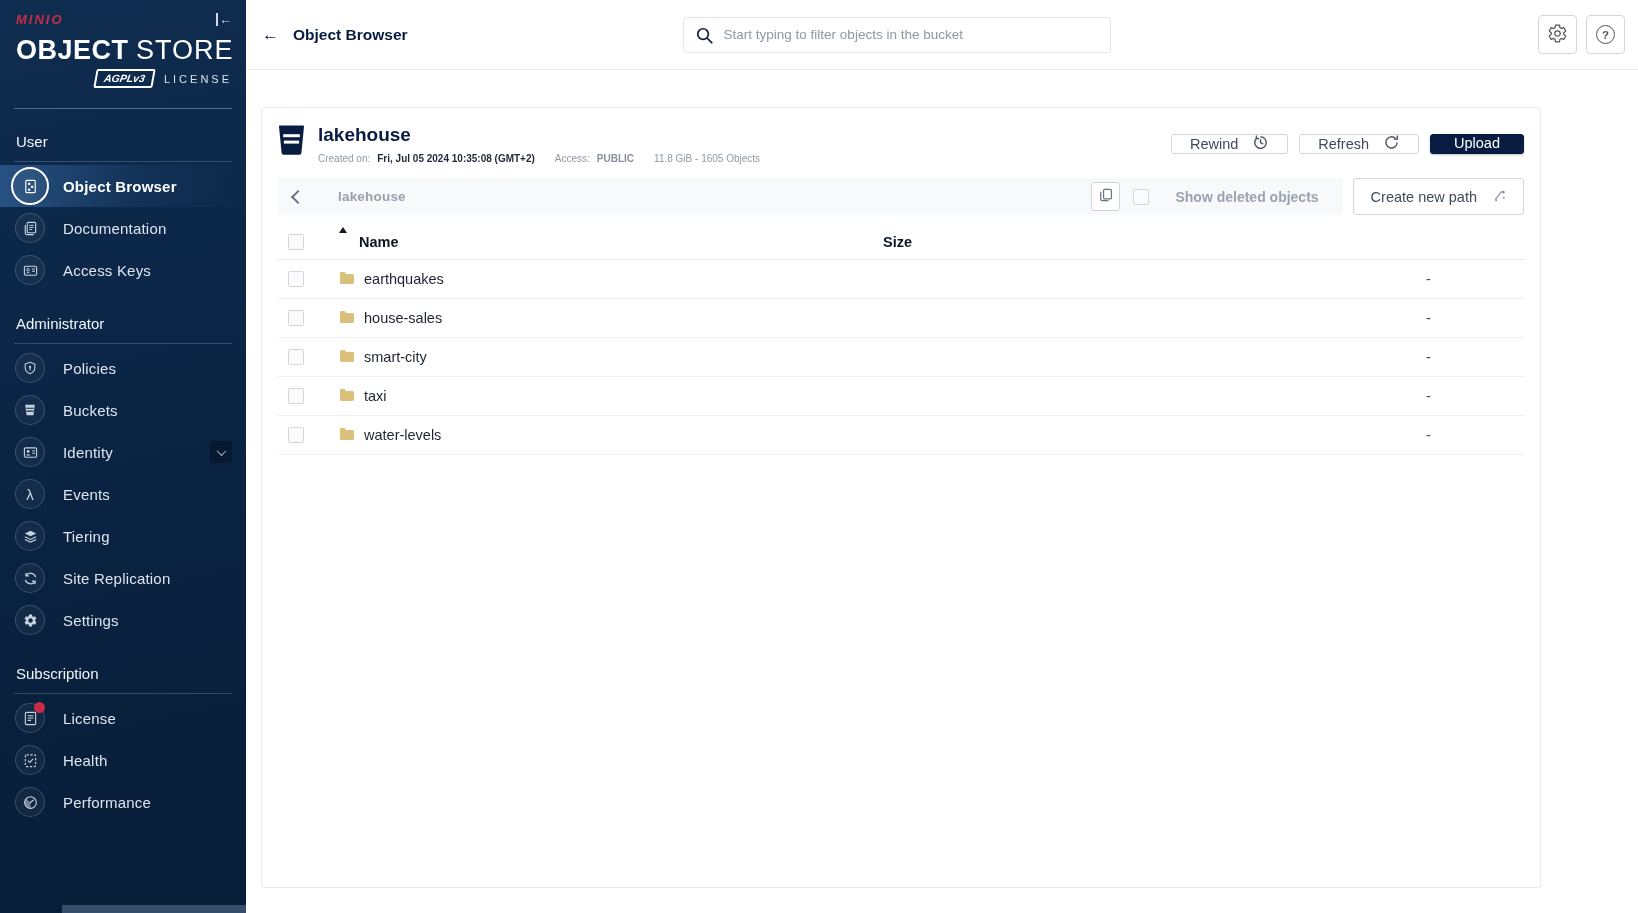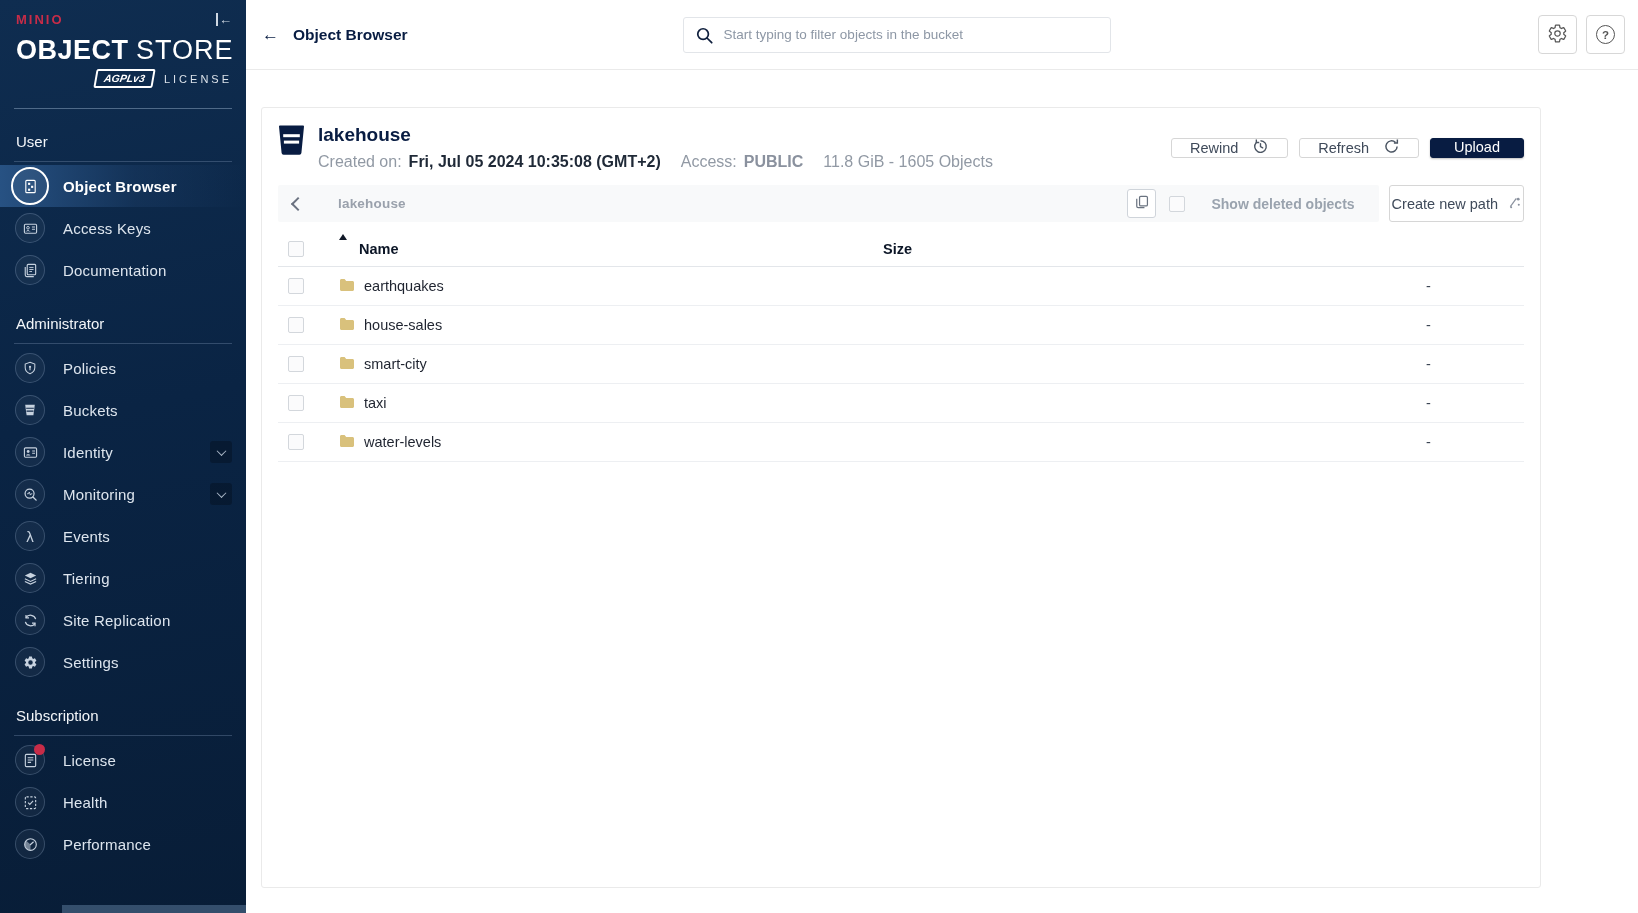--- a/index.html
+++ b/index.html
@@ -4,21 +4,21 @@
 <style>
   * { margin:0; padding:0; box-sizing:border-box; }
   html,body { width:1638px; height:913px; overflow:hidden; background:#fff;
     font-family:"Liberation Sans","DejaVu Sans",sans-serif; }
   .app { display:flex; width:1638px; height:913px; }
 
   
   .sidebar { width:246px; flex-shrink:0; position:relative; overflow:hidden;
     background:linear-gradient(168deg,#0f2d50 0%,#0a2444 45%,#081d37 100%); color:#dde5ee; }
   .logo { padding:12px 14px 14px 16px; }
-  .brand-row { display:flex; justify-content:space-between; align-items:flex-start; }
+  .brand-row { display:flex; justify-content:space-between; align-items:flex-start;font-style:italic; }
   .brand { color:#c72c48; font-weight:bold; font-size:13px; letter-spacing:2px; }
   .collapse { color:#cfd8e3; font-size:13px; border-left:2px solid #cfd8e3; padding-left:1px;
     line-height:1; cursor:pointer; margin-top:1px; }
   .product { font-size:27px; color:#fff; margin-top:8px; white-space:nowrap; }
   .product .b { font-weight:bold; letter-spacing:.5px; }
   .product .l { font-weight:200; letter-spacing:1px; }
   .license-row { display:flex; justify-content:flex-end; align-items:center; gap:10px; margin-top:3px; }
   .agpl { border:2px solid #fff; transform:skewX(-10deg); font-style:italic; font-weight:bold;
     font-size:10.5px; padding:1px 7px 2px; color:#fff; border-radius:2px; }
   .license-word { letter-spacing:3px; font-size:11px; color:#dbe2ea; }
@@ -64,21 +64,21 @@
   .help-circle { width:19px; height:19px; border:1.6px solid #555; border-radius:50%;
     display:flex; align-items:center; justify-content:center; font-size:11.5px; font-weight:bold; color:#555; }
 
   .content { flex:1; padding:37px 0 0 15px; }
   .panel { width:1280px; height:781px; border:1px solid #eaeaea; border-radius:3px;
     background:#fff; padding:16px; display:flex; flex-direction:column; }
 
   .panel-head { display:flex; justify-content:space-between; margin-bottom:14px; }
   .bucket-info { display:flex; gap:13px; }
   .bucket-title { font-size:19px; font-weight:bold; color:#081c42; margin-bottom:7px; }
-  .bucket-meta { font-size:16px; color:#9199a4; }
+  .bucket-meta { font-size:10px; color:#9199a4; }
   .bucket-meta .lbl { margin-right:7px; }
   .bucket-meta .strong-date { color:#1f2937; font-weight:bold; margin-right:20px; }
   .bucket-meta .public { color:#8a919e; font-weight:bold; margin-right:20px; }
   .head-buttons { display:flex; gap:11px; align-items:center; }
   .btn { height:20px; padding:0 18px; border:1px solid #d6d6d6; border-radius:3px; background:#fff;
     color:#3f4a5a; font-size:14.5px; display:inline-flex; align-items:center; gap:14px;
     cursor:pointer; font-family:inherit; white-space:nowrap; }
   .btn.primary { background:#081c42; color:#fff; border-color:#081c42; padding:0 23px;
     box-shadow:0 1px 2px rgba(0,0,0,.25);flex-direction:column; }
 
@@ -90,21 +90,21 @@
   .chev-left { width:10px; height:10px; border-left:2px solid #6b7280; border-bottom:2px solid #6b7280;
     transform:rotate(45deg); }
   .path-text { flex:1; color:#9aa1ac; font-weight:bold; font-size:13.5px; padding-left:20px;
     letter-spacing:.2px; }
   .copy-btn { width:29px; height:29px; border:1px solid #cfd4da; background:#fff; border-radius:3px;
     display:flex; align-items:center; justify-content:center; cursor:pointer; margin-right:13px; flex-shrink:0; }
   .toggle-wrap { display:flex; align-items:center; margin-right:24px; cursor:pointer; }
   .checkbox { width:16px; height:16px; border:1px solid #d3d7dc; background:#fbfbfc; border-radius:2px;
     flex-shrink:0; cursor:pointer; }
   .toggle-label { color:#9aa3ae; font-weight:bold; font-size:14px; margin-left:26px; white-space:nowrap; }
-  .create-btn { height:37px; margin-left:10px; padding:0 2px; gap:10px; }
+  .create-btn { height:37px; margin-left:10px; padding:0 17px; gap:16px; }
 
   .tbl-header { display:grid; grid-template-columns:58px 547px 543px auto; align-items:center;
     height:36px; border-bottom:1px solid #e3e6ea; font-weight:bold; font-size:14.5px; color:#0b1526; }
   .hdr-check { margin-left:10px; }
   .name-h { display:flex; gap:12px; padding-left:3px; cursor:pointer; }
   .sort-asc { width:0; height:0; border-left:4.5px solid transparent; border-right:4.5px solid transparent;
     border-bottom:6px solid #101827; margin-top:-7px; }
   .row { display:grid; grid-template-columns:58px 547px 543px auto; align-items:center; height:39px;
     border-bottom:1px solid #edeff2; font-size:14.5px; color:#1f2430; cursor:pointer; }
   .row-check { margin-left:10px; }
@@ -140,38 +140,38 @@
             <rect x="5.4" y="4" width="2.3" height="2.3" fill="currentColor"></rect>
             <rect x="8.6" y="7.2" width="2.3" height="2.3" fill="currentColor"></rect>
             <rect x="5.4" y="10.3" width="2.3" height="2.3" fill="currentColor"></rect>
           </svg>
       </span>
       <span class="nav-label">Object Browser</span>
     </div>
     <div class="nav-item">
       <span class="icon-circle">
         <svg width="15" height="15" viewBox="0 0 16 16">
+            <rect x="4.5" y="1.5" width="9" height="11" rx="1" fill="none" stroke="currentColor" stroke-width="1.2"></rect>
+            <path d="M11.5 14.5H4A1.6 1.6 0 012.4 12.9V4.2" fill="none" stroke="currentColor" stroke-width="1.2"></path>
+            <path d="M6.7 4.7h4.5M6.7 6.9h4.5M6.7 9.1h2.9" stroke="currentColor" stroke-width="1"></path>
+          </svg>
+      </span>
+      <span class="nav-label">Documentation</span>
+    </div>
+    <div class="nav-item">
+      <span class="icon-circle">
+        <svg width="15" height="15" viewBox="0 0 16 16">
             <rect x="1.5" y="3.5" width="13" height="9.5" rx="1.2" fill="none" stroke="currentColor" stroke-width="1.2"></rect>
             <circle cx="5.3" cy="7.2" r="1.4" fill="none" stroke="currentColor" stroke-width="1"></circle>
             <path d="M3.4 11.2c.4-1.3 3.4-1.3 3.8 0" fill="none" stroke="currentColor" stroke-width="1"></path>
             <path d="M9.5 6.4h3.3M9.5 8.9h3.3" stroke="currentColor" stroke-width="1.1"></path>
           </svg>
       </span>
       <span class="nav-label">Access Keys</span>
     </div>
-    <div class="nav-item">
-      <span class="icon-circle">
-        <svg width="15" height="15" viewBox="0 0 16 16">
-            <rect x="4.5" y="1.5" width="9" height="11" rx="1" fill="none" stroke="currentColor" stroke-width="1.2"></rect>
-            <path d="M11.5 14.5H4A1.6 1.6 0 012.4 12.9V4.2" fill="none" stroke="currentColor" stroke-width="1.2"></path>
-            <path d="M6.7 4.7h4.5M6.7 6.9h4.5M6.7 9.1h2.9" stroke="currentColor" stroke-width="1"></path>
-          </svg>
-      </span>
-      <span class="nav-label">Documentation</span>
-    </div>
 
     <div class="section-label">Administrator</div>
     <div class="section-divider"></div>
 
     <div class="nav-item">
       <span class="icon-circle">
         <svg width="14" height="14" viewBox="0 0 16 16">
             <path d="M8 1.5l5.5 2v4c0 3.4-2.3 5.8-5.5 7-3.2-1.2-5.5-3.6-5.5-7v-4z" fill="none" stroke="currentColor" stroke-width="1.2"></path>
             <circle cx="8" cy="6.8" r="1.3" fill="currentColor"></circle>
             <path d="M8 7.8v2.7" stroke="currentColor" stroke-width="1.3"></path>
@@ -191,33 +191,20 @@
     <div class="nav-item">
       <span class="icon-circle">
         <svg width="15" height="15" viewBox="0 0 16 16">
             <rect x="1.5" y="3" width="13" height="10" rx="1.2" fill="none" stroke="currentColor" stroke-width="1.2"></rect>
             <circle cx="5.5" cy="6.9" r="1.5" fill="currentColor"></circle>
             <path d="M3.2 11.2c.5-1.7 4.1-1.7 4.6 0z" fill="currentColor"></path>
             <path d="M9.8 6.3h3M9.8 8.8h3" stroke="currentColor" stroke-width="1.1"></path>
           </svg>
       </span>
       <span class="nav-label">Identity</span>
-      <span class="chev-box">
-          <span class="chev-down"></span>
-        </span>
-    </div>
-    <div class="nav-item">
-      <span class="icon-circle">
-        <svg width="15" height="15" viewBox="0 0 16 16">
-            <circle cx="7" cy="7" r="4.8" fill="none" stroke="currentColor" stroke-width="1.3"></circle>
-            <path d="M10.6 10.6L14 14" stroke="currentColor" stroke-width="1.5" stroke-linecap="round"></path>
-            <path d="M4.4 7.2h1.3l1-1.9 1.2 3.3 1-1.4h1" fill="none" stroke="currentColor" stroke-width="1"></path>
-          </svg>
-      </span>
-      <span class="nav-label">Monitoring</span>
       <span class="chev-box">
           <span class="chev-down"></span>
         </span>
     </div>
     <div class="nav-item">
       <span class="icon-circle">
           <span class="lambda">λ</span>
         </span>
       <span class="nav-label">Events</span>
     </div>

